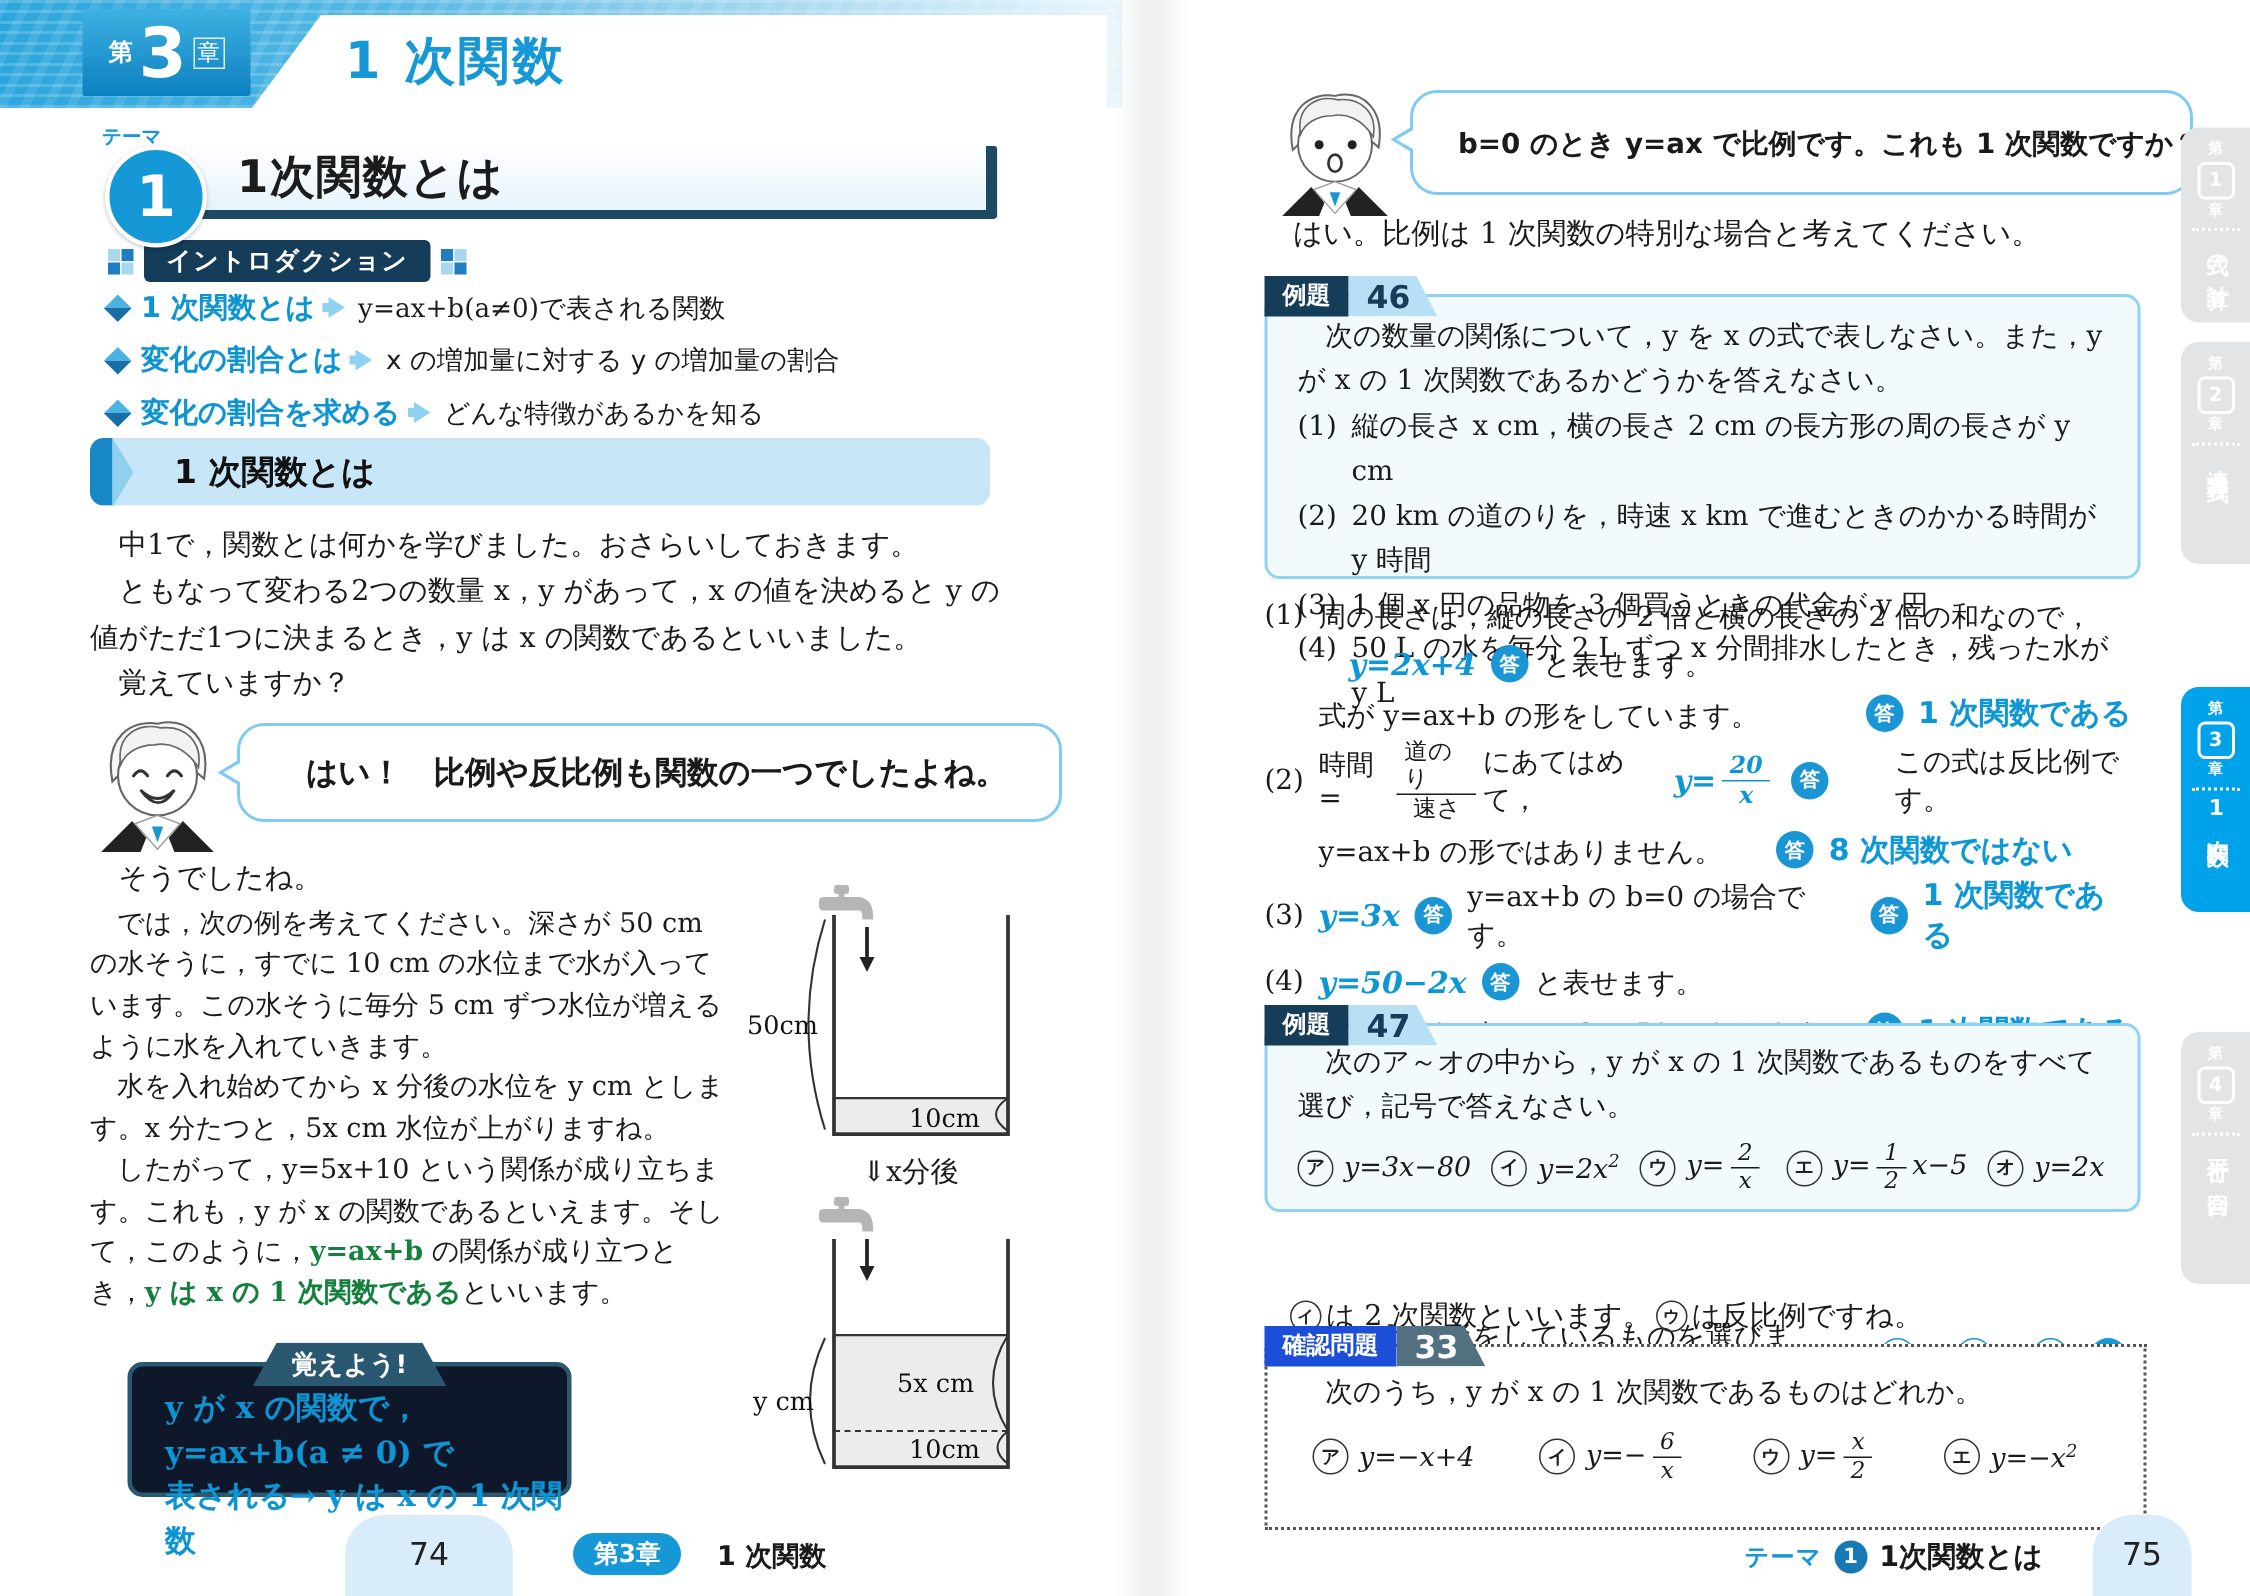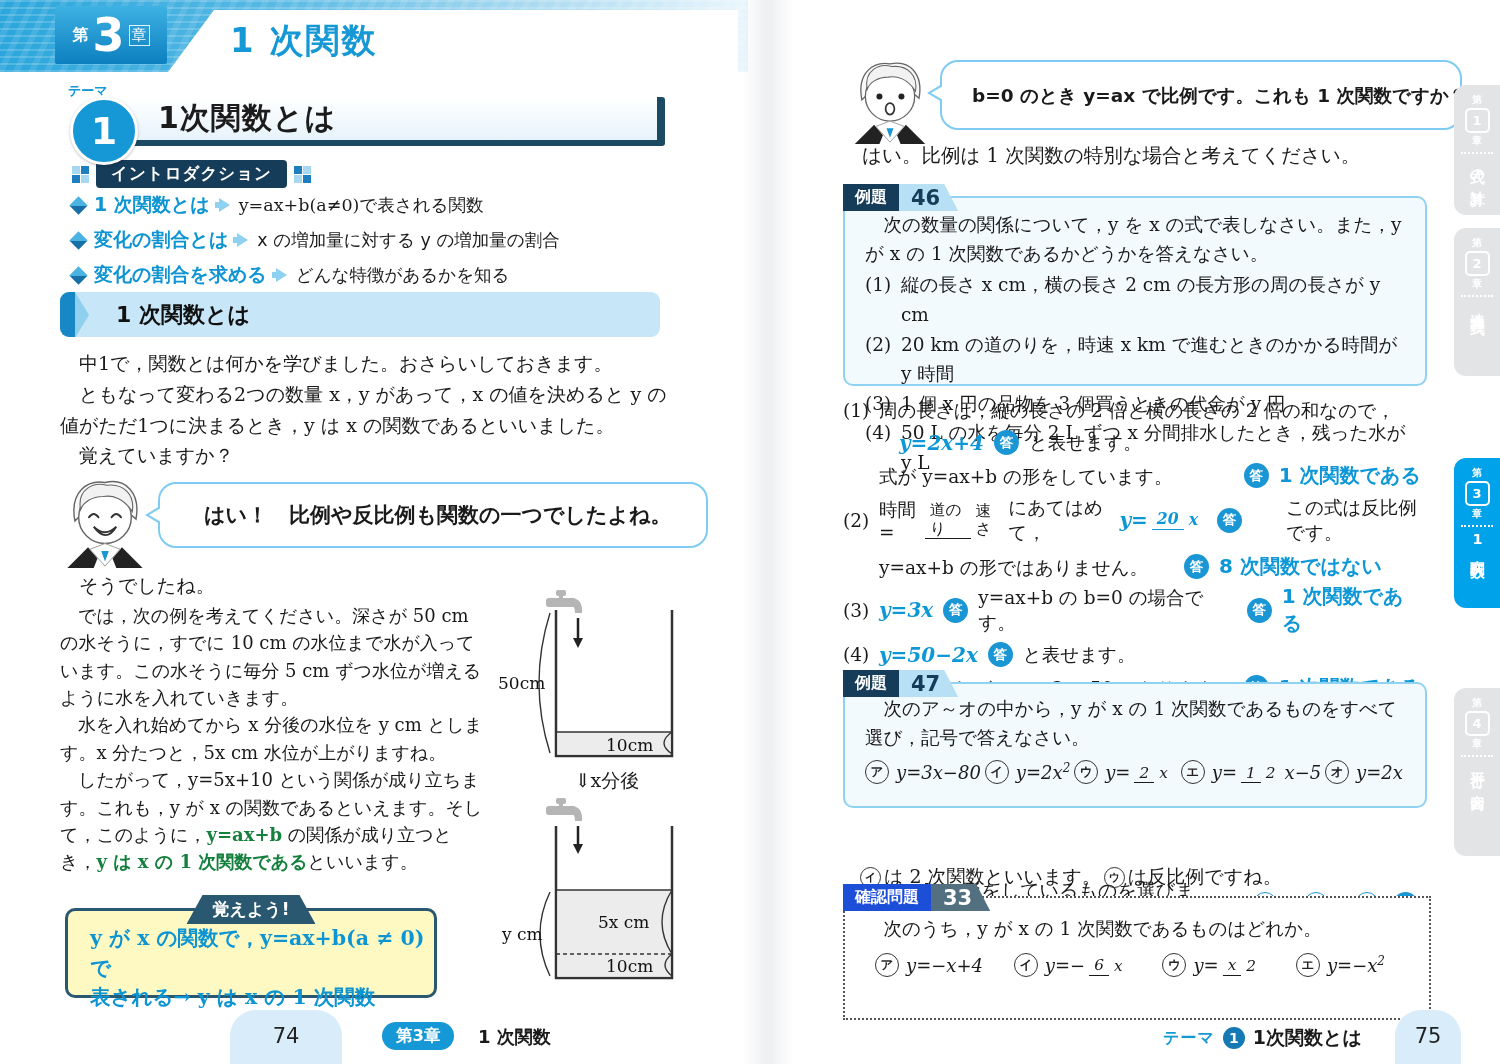--- a/index.html
+++ b/index.html
@@ -79,21 +79,21 @@
   .hl-blue{color:#15803d;font-weight:bold;}
 
   
   .diagram-col{position:absolute;top:588px;left:494px;width:196px;}
   .diagram-col svg{display:block;}
   .between-label{text-align:center;font-family:"DejaVu Serif","Liberation Serif",serif;
     font-size:19px;padding:2px 0 2px 30px;}
   .svg-label{font-family:"DejaVu Serif","Liberation Serif",serif;font-size:17px;fill:#111;}
 
   
-  .remember-box{position:absolute;top:908px;left:65px;width:372px;height:90px;background:#fef9c3;
+  .remember-box{position:absolute;top:908px;left:85px;width:296px;height:90px;background:#0f172a;
     border:3px solid #2b5871;border-radius:10px;box-sizing:border-box;padding:13px 0 0 22px;}
   .remember-badge{position:absolute;top:-16px;left:50%;transform:translateX(-50%);
     background:#2b5871;color:#fff;font-size:17px;font-weight:bold;padding:3px 26px;
     clip-path:polygon(16px 0,calc(100% - 16px) 0,100% 100%,0 100%);white-space:nowrap;}
   .remember-line{color:#0d94d2;font-weight:bold;font-size:20.5px;line-height:1.45;
     font-family:"DejaVu Serif","Liberation Serif",serif;}
 
   
   .pagetab{position:absolute;background:#d8ecf9;border-radius:26px 26px 0 0;text-align:center;
     font-size:21px;color:#222;}
@@ -135,21 +135,21 @@
   .sol-row .no{width:36px;flex:0 0 auto;}
   .indent1{padding-left:36px;align-items:flex-end;} .indent2{padding-left:56px;}
   .f-blue{color:#0d97d7;font-weight:bold;font-style:italic;font-size:20px;
     font-family:"DejaVu Serif","Liberation Serif",serif;}
   .ans-badge{width:25px;height:25px;border-radius:50%;background:#1a96d5;color:#fff;font-size:13.5px;
     font-weight:bold;display:inline-flex;align-items:center;justify-content:center;flex:0 0 auto;
     font-family:"DejaVu Sans","Liberation Sans",sans-serif;font-style:normal;margin:0 10px;}
   .ans-text{color:#0d97d7;font-weight:bold;font-size:20px;
     font-family:"DejaVu Sans","Liberation Sans",sans-serif;}
   .push-right{margin-left:auto;display:flex;align-items:center;padding-right:14px;}
-  .frac{display:inline-flex;flex-direction:row;align-items:center;vertical-align:middle;
+  .frac{display:inline-flex;flex-direction:column;align-items:center;vertical-align:middle;
     line-height:1.15;font-size:.85em;margin:0 4px;}
   .frac .fnum{padding:0 5px;border-bottom:1.7px solid currentColor;}
   .frac .fden{padding:0 5px;}
   .row-tall{min-height:56px;}
 
   .ex47-box{top:682px;left:843px;width:584px;height:126px;padding:10px 16px 0 20px;}
   .ex47-badge{top:670px;left:843px;}
   .opt-row{display:flex;align-items:center;margin-top:8px;gap:0;justify-content:space-between;padding-right:6px;}
   .opt{display:flex;align-items:center;gap:7px;font-family:"DejaVu Serif","Liberation Serif",serif;
     font-size:18px;font-style:italic;}

